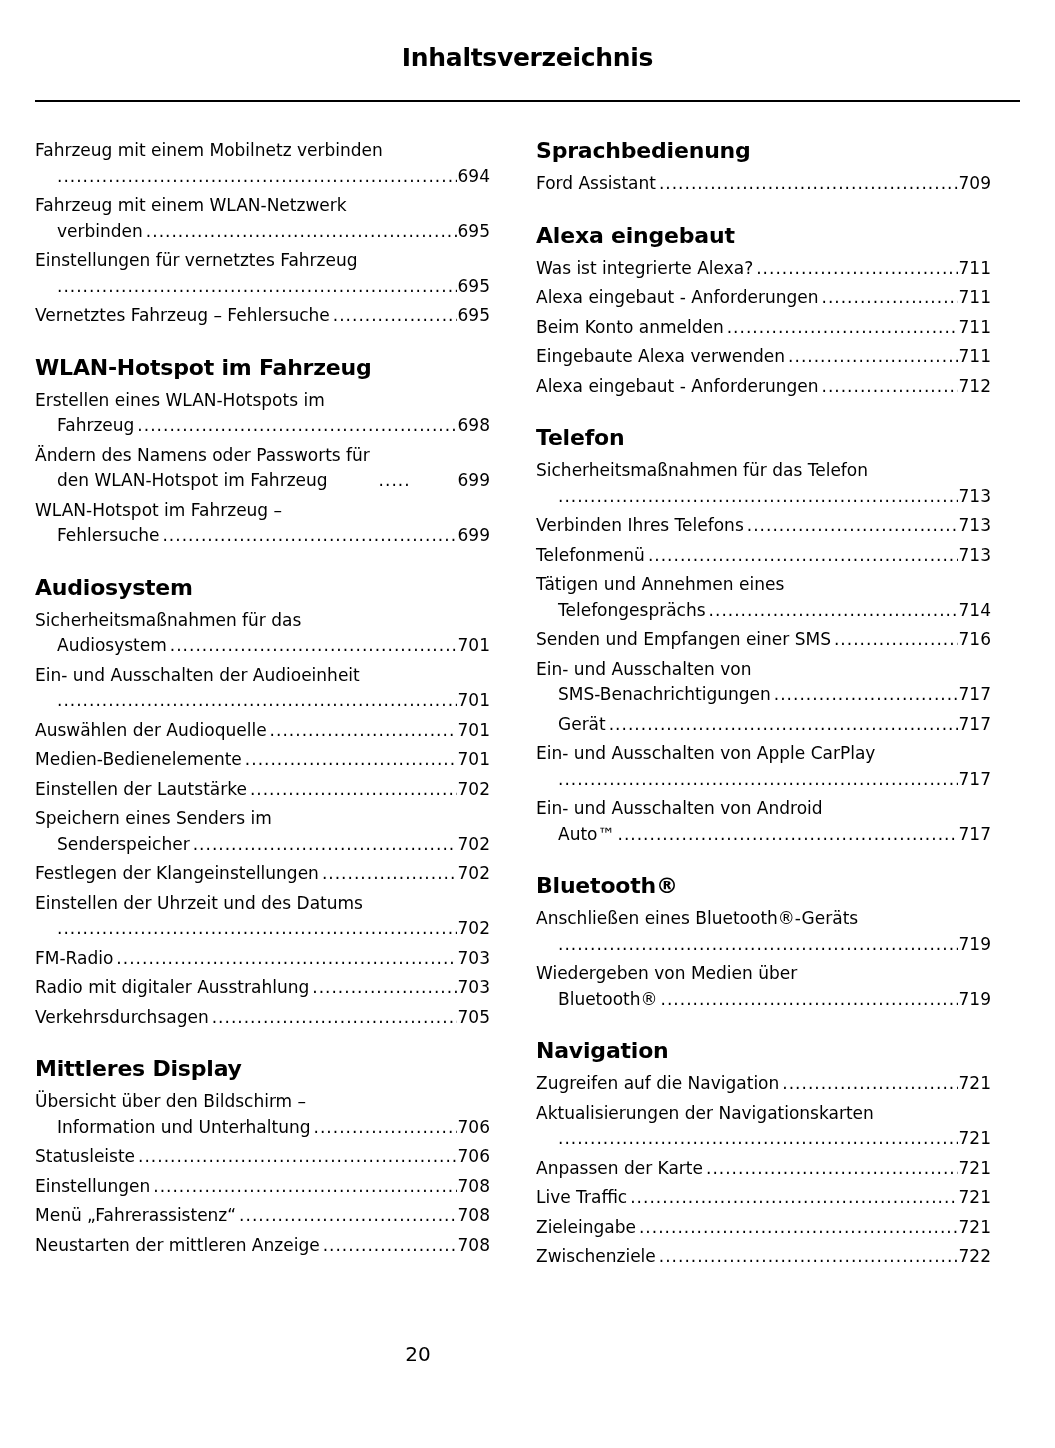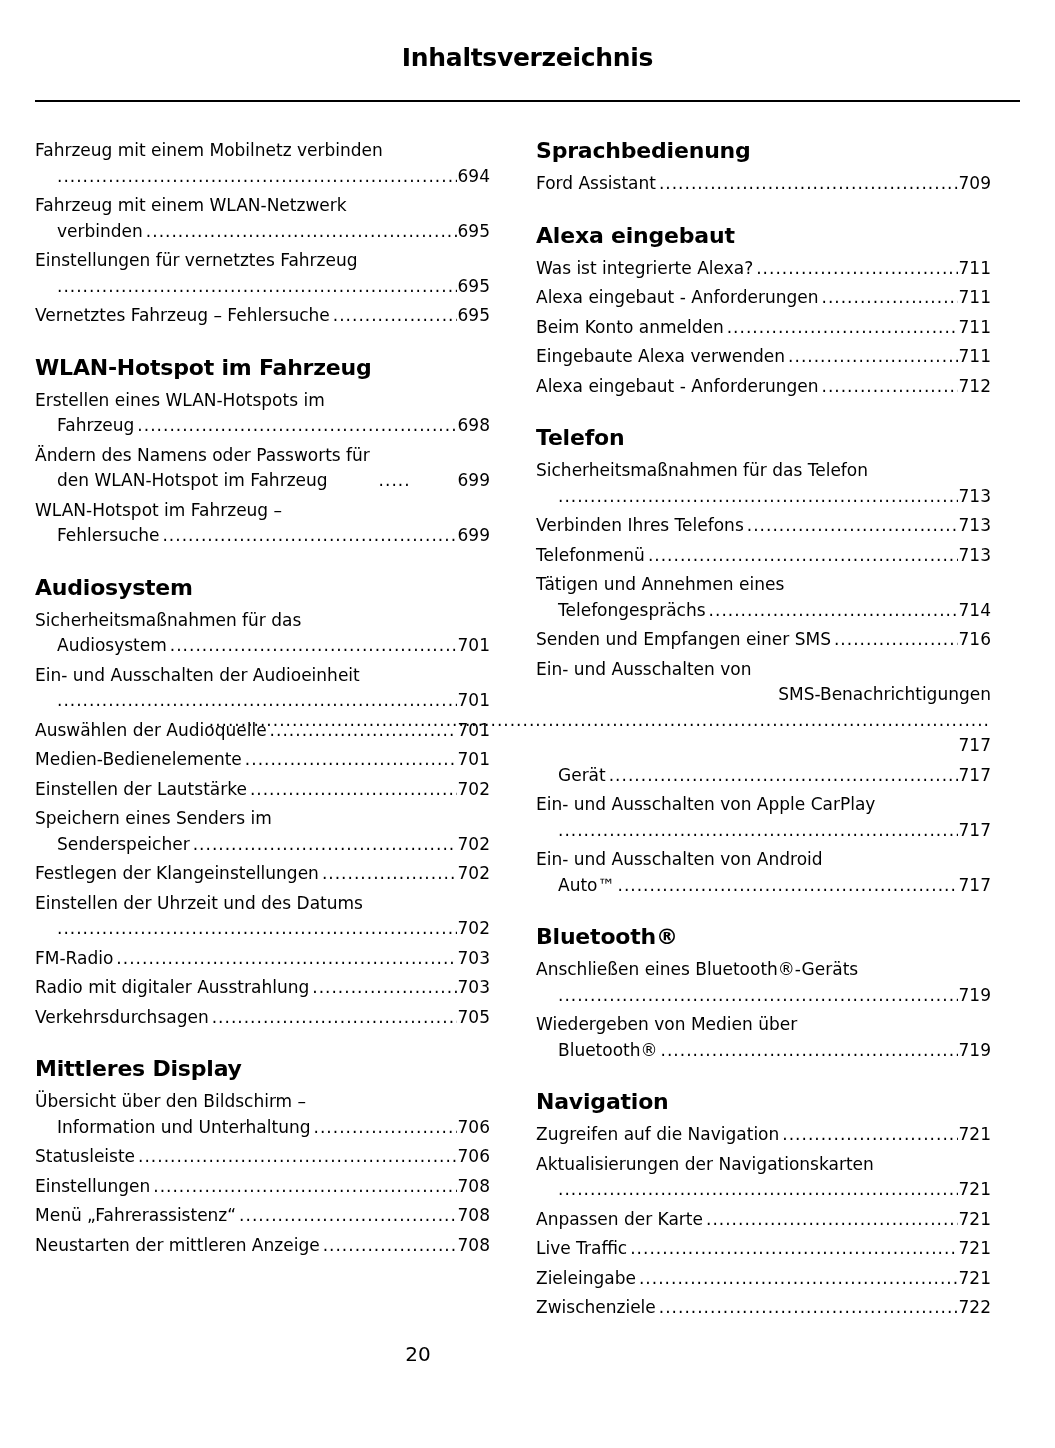--- a/index.html
+++ b/index.html
@@ -375,21 +375,21 @@
           </div>
           <div class="entry">
             <div class="fill-row">
               <span class="txt">Senden und Empfangen einer SMS</span>
               <span class="dots">..........................................................................................................................</span>
               <span class="pg">716</span>
             </div>
           </div>
           <div class="entry">
             <span class="ln">Ein- und Ausschalten von</span>
-            <div class="fill-row " style="padding-left: 22px; flex-direction: column;">
+            <div class="fill-row " style="padding-left: 22px;">
               <span class="txt">SMS-Benachrichtigungen</span>
               <span class="dots">..........................................................................................................................</span>
               <span class="pg">717</span>
             </div>
           </div>
           <div class="entry">
             <div class="fill-row " style="padding-left: 22px;">
               <span class="txt">Gerät</span>
               <span class="dots">..........................................................................................................................</span>
               <span class="pg">717</span>

